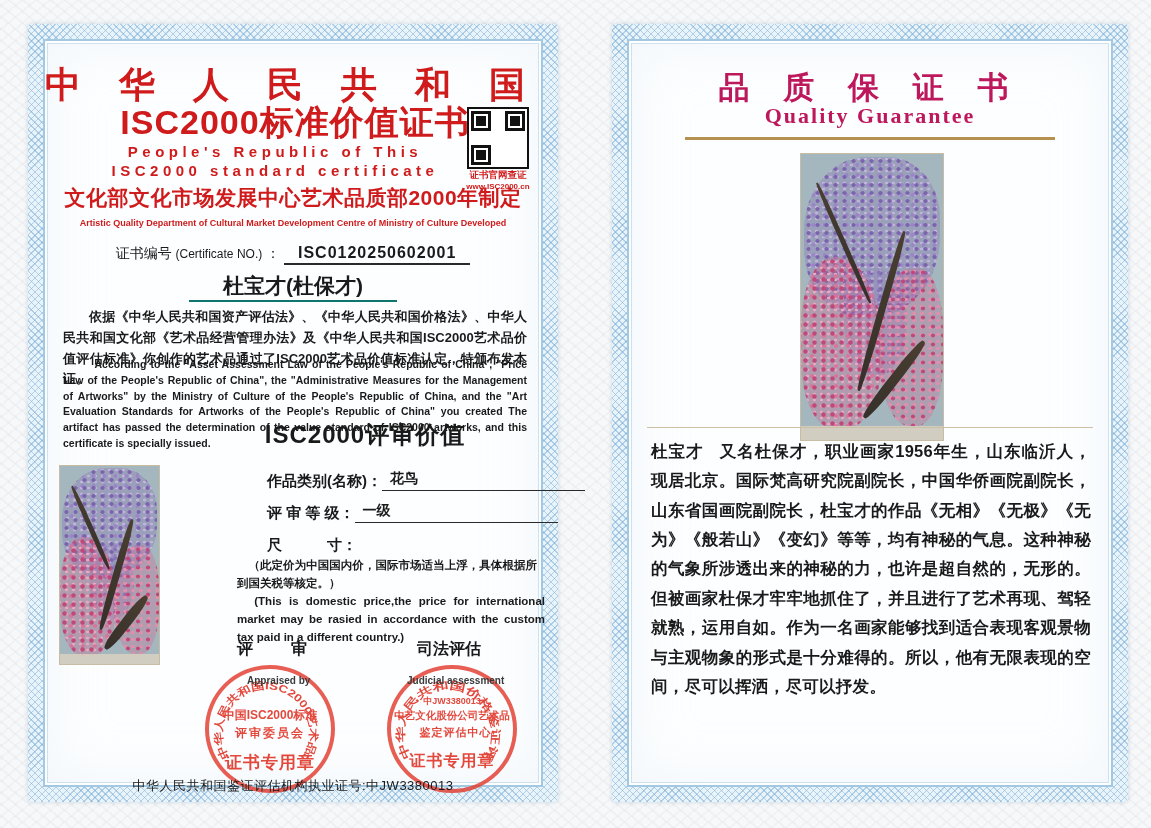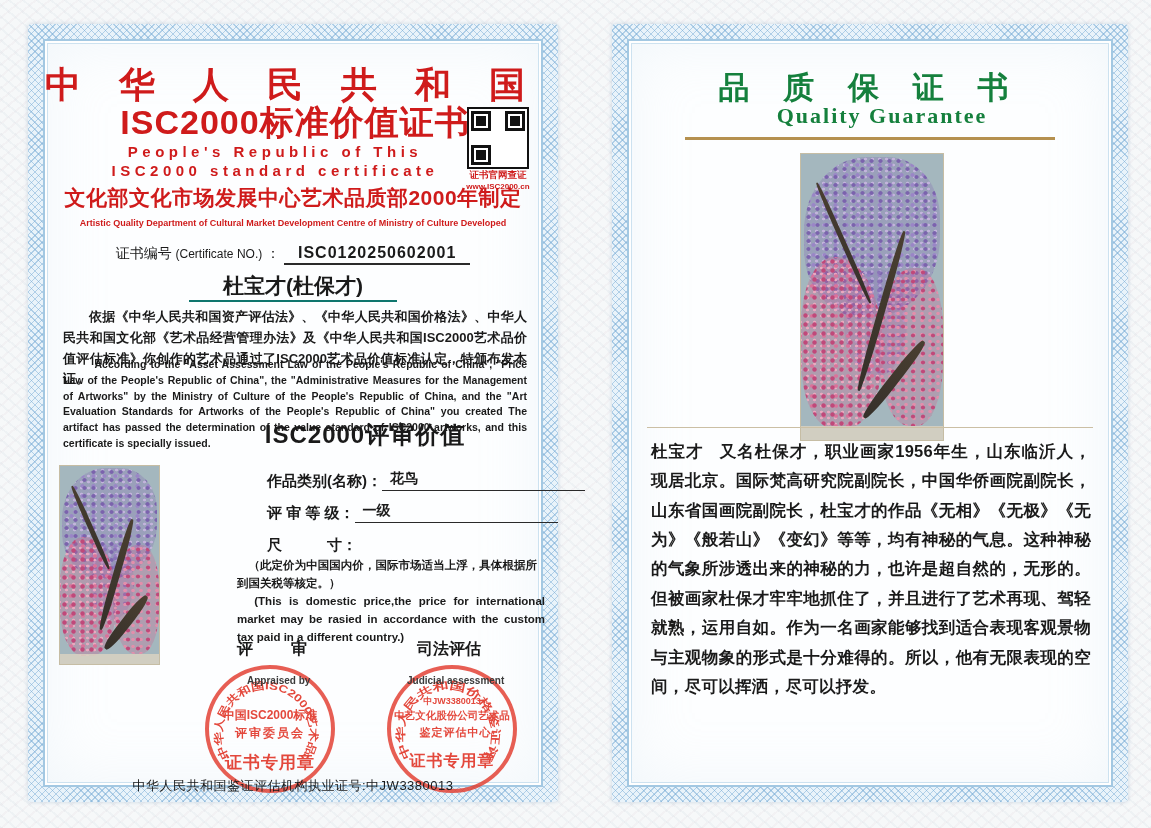--- a/index.html
+++ b/index.html
@@ -23,21 +23,21 @@
   .page-left{left:28px;width:530px;}
   .page-right{left:612px;width:516px;}
   .page-inner{
     position:absolute;inset:15px;background:#fdfeff;
     border:2px solid #a3c8e2;
     box-shadow:inset 0 0 0 2px #ffffff, inset 0 0 0 3px #cde2f0, inset 0 0 60px rgba(205,222,235,.25);
   }
   .abs{position:absolute;}
   .center{text-align:center;}
   .red{color:#cf1b1b;}
-  .navy{color:#15803d;}
+  .navy{color:#be185d;}
 
   
   .t-cn1{font-size:36px;font-weight:bold;letter-spacing:14px;line-height:1;white-space:nowrap;}
   .t-cn2{font-size:34px;font-weight:bold;letter-spacing:1px;line-height:1;white-space:nowrap;}
   .t-en{font-size:15px;font-weight:bold;letter-spacing:4.5px;white-space:nowrap;}
   .banner-cn{font-size:21px;font-weight:bold;letter-spacing:0.5px;white-space:nowrap;}
   .banner-en{font-size:9px;font-weight:bold;white-space:nowrap;}
   .cert-row{font-size:14px;white-space:nowrap;}
   .cert-val{font-size:16px;font-weight:bold;letter-spacing:1px;border-bottom:2px solid #2a2a2a;padding:0 14px 2px;}
   .artist-name{font-size:21px;font-weight:bold;border-bottom:2px solid #0f766e;padding:0 34px 3px;}
@@ -214,21 +214,21 @@
     </div>
 
     <div class="abs center footer-line" style="left:0;width:100%;top:736px;">中华人民共和国鉴证评估机构执业证号:中JW3380013</div>
   </div>
 </div>
 
 <div class="page page-right">
   <div class="page-inner">
 
     <div class="abs center navy rp-title" style="left:0;width:100%;top:26px;">品 质 保 证 书</div>
-    <div class="abs center navy rp-sub" style="left:12px;width:100%;top:62px;">Quality Guarantee</div>
+    <div class="abs center navy rp-sub" style="left:0;width:100%;top:62px;">Quality Guarantee</div>
     <div class="abs gold-line" style="left:56px;right:56px;top:96px;"></div>
 
     <div class="abs artwork" style="left:171px;top:112px;width:142px;height:286px;">
       <div class="aw aw-purple"></div>
       <div class="aw aw-purple2"></div>
       <div class="aw aw-pink-l"></div>
       <div class="aw aw-pink-r"></div>
       <div class="aw aw-branch aw-b1"></div>
       <div class="aw aw-branch aw-b2"></div>
       <div class="aw aw-branch aw-b3"></div>

